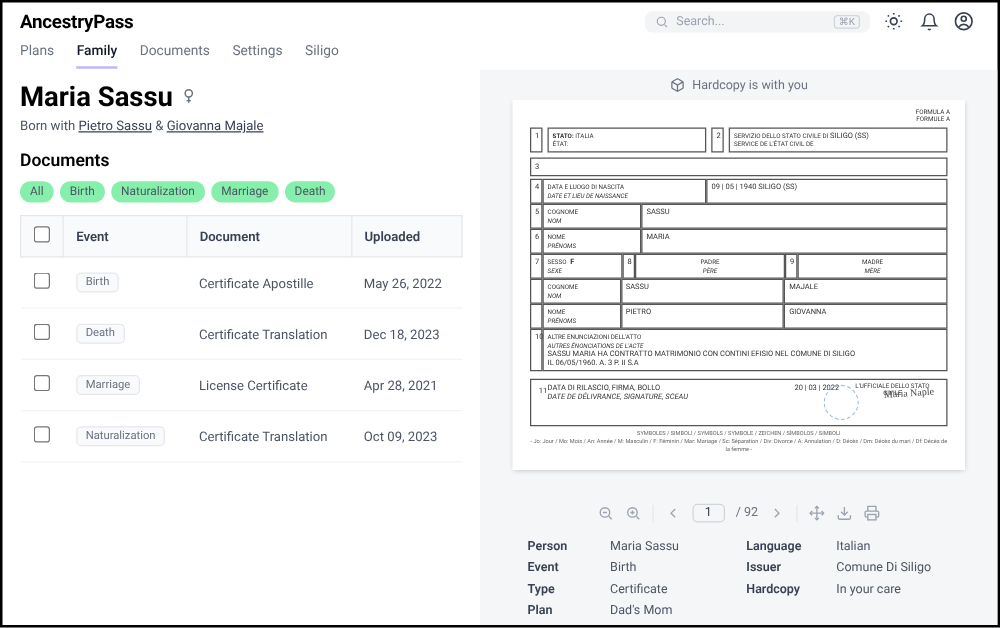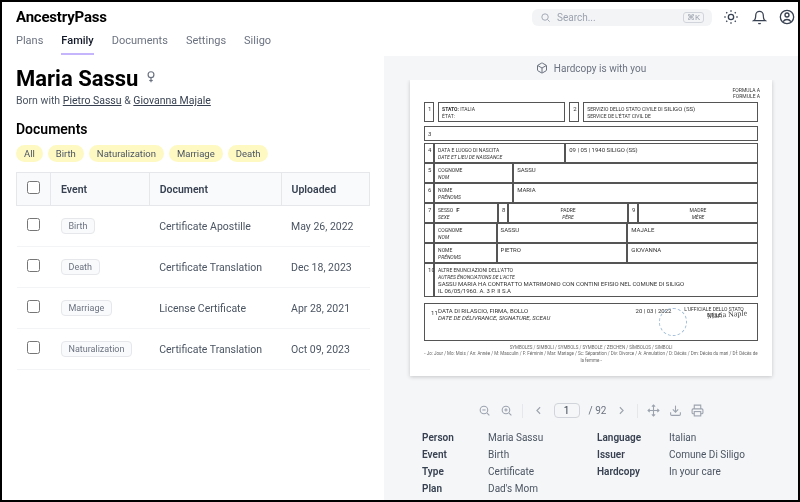--- a/index.html
+++ b/index.html
@@ -1,35 +1,35 @@
 <!DOCTYPE html>
 <html><head>
 <meta charset="utf-8">
 <style>
 * { margin: 0; padding: 0; box-sizing: border-box; font-family: -apple-system, BlinkMacSystemFont, "Segoe UI", Roboto, sans-serif; }
 body { background: #fff; width: 800px; height: 502px; overflow: hidden; border: 2px solid #000; }
-.header { display: flex; align-items: center; justify-content: space-between; padding: 6px 2px 0 14px; }
+.header { display: flex; align-items: center; justify-content: space-between; padding: 6px 18px 0 14px; }
 .brand { font-size: 15px; font-weight: 700; letter-spacing: -0.2px; }
 .header-right { display: flex; align-items: center; gap: 10px; }
 .search { display: flex; align-items: center; background: #f3f4f6; border-radius: 6px; padding: 3px 8px; width: 180px; font-size: 10px; color: #9ca3af; gap: 6px; }
 .search .kbd { margin-left: auto; border: 1px solid #d1d5db; border-radius: 3px; padding: 0 3px; font-size: 8px; color: #9ca3af; }
 .icon-btn { width: 18px; height: 18px; display: flex; align-items: center; justify-content: center; color: #374151; cursor: pointer; }
 .nav { display: flex; gap: 18px; padding: 4px 14px 0 14px; font-size: 11px; color: #6b7280; border-bottom: 1px solid transparent; }
 .nav-item { padding: 4px 0 6px 0; cursor: pointer; }
 .nav-item.active { color: #111827; border-bottom: 2px solid #c4b5fd; font-weight: 500; }
 .main { display: flex; height: calc(100% - 50px); }
 .left { width: 48%; padding: 10px 14px; }
 .person-title { display: flex; align-items: center; gap: 6px; }
 .person-title h1 { font-size: 22px; font-weight: 700; }
 .gender-icon { color: #6b7280; }
 .born-line { font-size: 10.5px; color: #4b5563; margin-top: 3px; }
 .born-line a { color: #374151; text-decoration: underline; text-align: right; }
 .section-title { font-size: 14px; font-weight: 600; margin-top: 14px; }
 .chips { display: flex; gap: 5px; margin-top: 8px; flex-wrap: wrap; }
-.chip { background: #fef9c3; color: #4b5563; font-size: 9.5px; padding: 3px 8px; border-radius: 10px; cursor: pointer; }
+.chip { background: #86efac; color: #4b5563; font-size: 9.5px; padding: 3px 8px; border-radius: 10px; cursor: pointer; }
 .table { width: 100%; margin-top: 10px; border-collapse: collapse; font-size: 10.5px; }
 .table th { text-align: left; font-weight: 600; color: #374151; background: #f9fafb; padding: 8px 10px; border: 1px solid #e5e7eb; }
 .table td { padding: 12px 10px; border-bottom: 1px solid #f3f4f6; color: #4b5563; vertical-align: middle; }
 .table td.first { width: 26px; }
 .table input[type=checkbox] { cursor: pointer; }
 .event-chip { background: #f9fafb; border: 1px solid #e5e7eb; font-size: 9px; padding: 2px 7px; border-radius: 4px; color: #6b7280; display: inline-block; }
 .right { flex: 1; background: #f5f6f7; display: flex; flex-direction: column; }
 .hardcopy-bar { text-align: center; font-size: 10px; color: #6b7280; padding: 6px 0; display: flex; align-items: center; justify-content: center; gap: 6px; }
 .doc-viewer { flex: 1; display: flex; align-items: flex-start; justify-content: center; padding: 0 26px; overflow: hidden; }
 .doc-page { background: #fff; width: 100%; box-shadow: 0 1px 4px rgba(0,0,0,0.2); padding: 22px 14px 12px 14px; font-family: "Courier New", monospace; font-size: 6px; color: #333; position: relative; }

